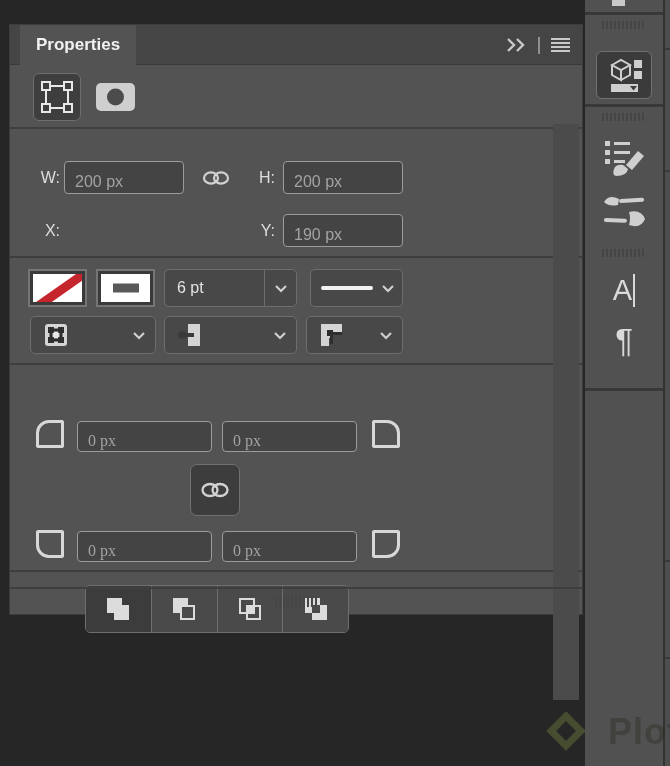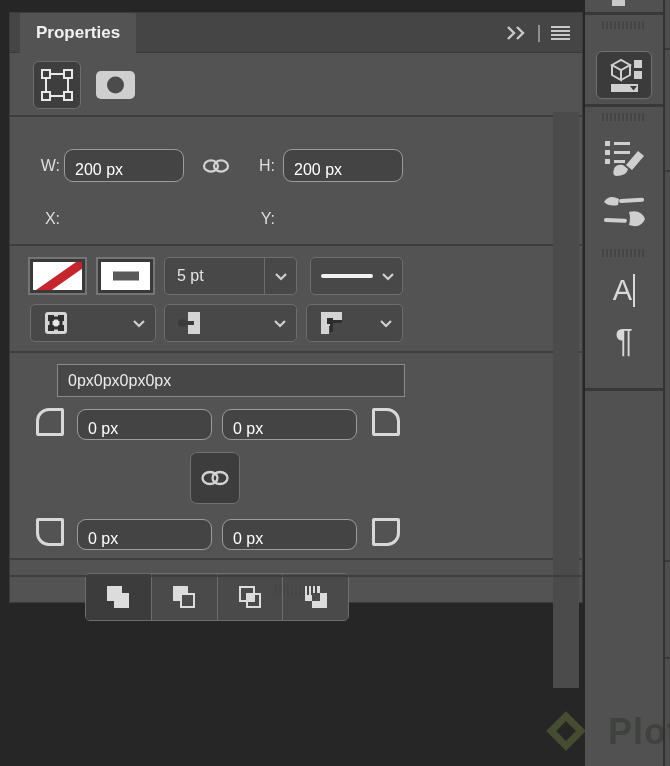--- a/index.html
+++ b/index.html
@@ -4,21 +4,21 @@
 <style>
   * { margin:0; padding:0; box-sizing:border-box; }
   html,body { width:670px; height:766px; }
   body {
     position:relative; background:#262626; overflow:hidden;
     font-family:"Liberation Sans", sans-serif; color:#e6e6e6;
     -webkit-font-smoothing:antialiased;
   }
   
   .panel {
-    position:absolute; left:10px; top:13px; width:572px; height:589px;
+    position:absolute; left:10px; top:25px; width:572px; height:589px;
     background:#535353; outline:1px solid #3c3c3c;
   }
   .tabbar {
     position:relative; height:40px; background:#454545;
     border-bottom:1px solid #3a3a3a;
   }
   .tab {
     position:absolute; left:10px; top:0; height:40px; line-height:40px;
     background:#535353; padding:0 16px; font-size:17px; font-weight:bold;
     color:#f1f1f1; border-radius:2px 2px 0 0;
@@ -45,22 +45,22 @@
 
   .section { position:relative; border-bottom:2px solid #3e3e3e; }
   .sec-dims { height:129px; }
   .sec-stroke { height:107px; }
   .sec-corners { height:207px; }
   .sec-pathfinder { height:82px; border-bottom:none; }
 
   .fld-label { position:absolute; width:36px; text-align:right; font-size:16px; color:#dedede; line-height:33px; }
   .txtfield {
     position:absolute; height:33px; background:#444444; border:1px solid #9c9c9c;
-    color:#ffffff; font-size:16px; font-family:"Liberation Sans",sans-serif;
-    padding:8px 0 0 10px; outline:none; border-radius:9px; width:120px;
+    color:#a3a3a3; font-size:16px; font-family:"Liberation Sans",sans-serif;
+    padding:8px 0 0 10px; outline:none; border-radius:4px; width:120px;
   }
   .linkicon-wrap { position:absolute; display:flex; align-items:center; justify-content:center; }
 
   
   .swatch {
     position:absolute; width:59px; height:38px; background:#3a3a3a;
     border:2px solid #757575; padding:3px; cursor:pointer;
   }
   .swatch-inner { position:relative; width:100%; height:100%; background:#ffffff; overflow:hidden; }
   .nofill-stripe {
@@ -81,21 +81,21 @@
   .wide-field {
     position:absolute; left:47px; top:11px; width:348px; height:33px;
     background:#474747; border:1px solid #8b8b8b; color:#ececec;
     font-size:16px; font-family:"Liberation Sans",sans-serif; padding:0 10px; outline:none;
   }
   .corner-glyph { position:absolute; width:28px; height:28px; border:3px solid #d8d8d8; background:transparent; }
   .cg-tl { border-radius:13px 2px 2px 2px; }
   .cg-tr { border-radius:2px 13px 2px 2px; }
   .cg-bl { border-radius:2px 2px 2px 13px; }
   .cg-br { border-radius:2px 2px 13px 2px; }
-  .corner-field { width:135px; height:31px; }
+  .corner-field { width:135px; height:31px;font-family:Liberation Serif, serif; }
   .link-btn {
     position:absolute; left:180px; top:99px; width:50px; height:52px;
     background:#3d3d3d; border:1px solid #707070; border-radius:7px;
     display:flex; align-items:center; justify-content:center; cursor:pointer;
   }
 
   
   .pf-group {
     position:absolute; left:75px; top:13px; width:264px; height:48px;
     border:1px solid #6e6e6e; border-radius:5px; display:flex; overflow:hidden;
@@ -206,36 +206,37 @@
           <ellipse cx="9" cy="8" rx="7" ry="5.6"></ellipse>
           <ellipse cx="19" cy="8" rx="7" ry="5.6"></ellipse>
         </g>
       </svg>
     </span>
     <span class="fld-label" style="left:229px; top:32px;">H:</span>
     <input class="txtfield" style="left: 273px; top: 32px;" value="200 px">
 
     <span class="fld-label" style="left:14px; top:85px;">X:</span>
     <span class="fld-label" style="left:229px; top:85px;">Y:</span>
+    <input class="txtfield" style="left: 273px; top: 85px;" value="190 px">
   </div>
 
   <div class="section sec-stroke">
 
     <div class="swatch" style="left:18px; top:11px;">
       <div class="swatch-inner">
         <div class="nofill-stripe" style="background:#c5252d;"></div>
       </div>
     </div>
     <div class="swatch" style="left:86px; top:11px;">
       <div class="swatch-inner">
         <div class="strokebar"></div>
       </div>
     </div>
     <div class="combo" style="left:154px; top:11px; width:133px;">
-      <span class="val">5 pt</span>
+      <span class="val">6 pt</span>
       <span class="chev with-div">
         <svg width="14" height="9" viewBox="0 0 14 9">
             <polyline points="2,2 7,7 12,2" fill="none" stroke="#cfcfcf" stroke-width="2.2"></polyline>
           </svg>
       </span>
     </div>
     <div class="combo" style="left:300px; top:11px; width:93px;">
       <span class="val" style="padding-left:10px;">
         <svg width="52" height="6" viewBox="0 0 52 6">
             <rect x="0" y="1" width="52" height="4" rx="2" fill="#f2f2f2"></rect>
@@ -293,21 +294,20 @@
       </span>
       <span class="chev">
         <svg width="14" height="9" viewBox="0 0 14 9">
             <polyline points="2,2 7,7 12,2" fill="none" stroke="#cfcfcf" stroke-width="2.2"></polyline>
           </svg>
       </span>
     </div>
   </div>
 
   <div class="section sec-corners">
-    <input class="wide-field" value="0px0px0px0px" style="">
 
     <span class="corner-glyph cg-tl" style="left:26px; top:55px;"></span>
     <input class="txtfield corner-field" style="left: 67px; top: 56px;" value="0 px">
     <input class="txtfield corner-field" style="left: 212px; top: 56px;" value="0 px">
     <span class="corner-glyph cg-tr" style="left:362px; top:55px;"></span>
 
     <div class="link-btn">
       <svg width="30" height="18" viewBox="0 0 30 18">
         <g fill="none" stroke="#d2d2d2" stroke-width="2.3">
           <ellipse cx="10" cy="9" rx="7.5" ry="6"></ellipse>

